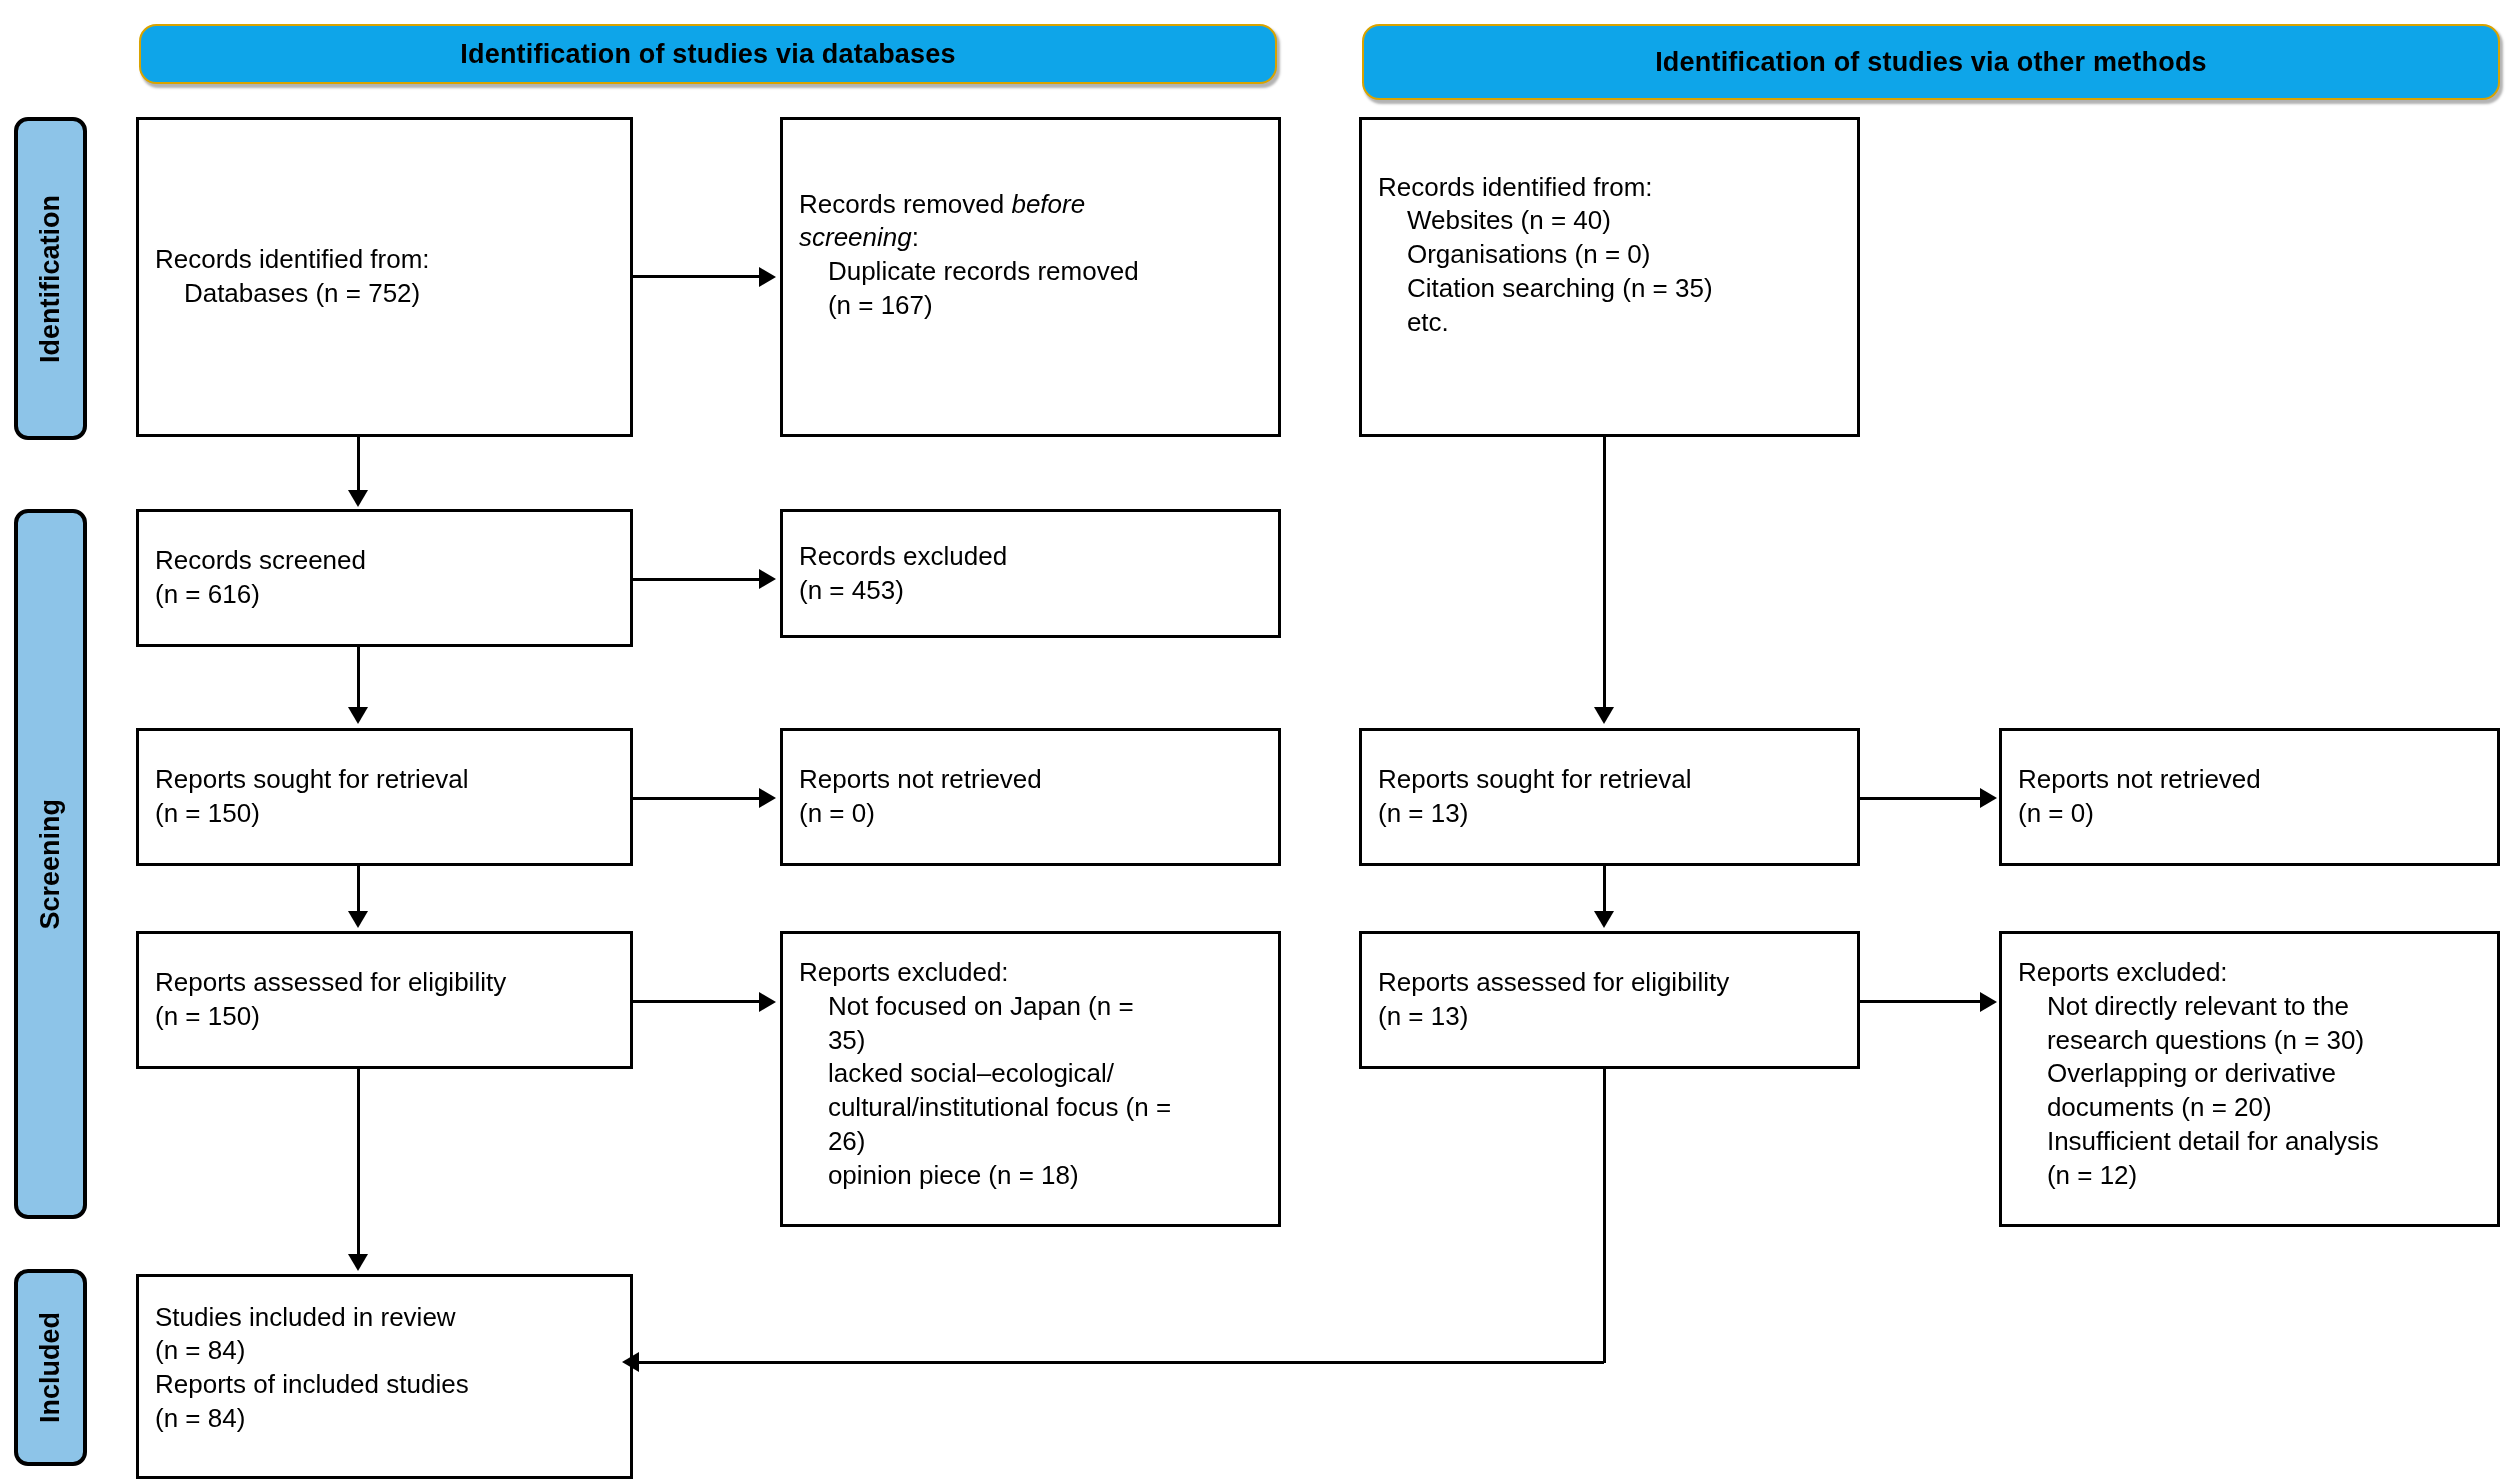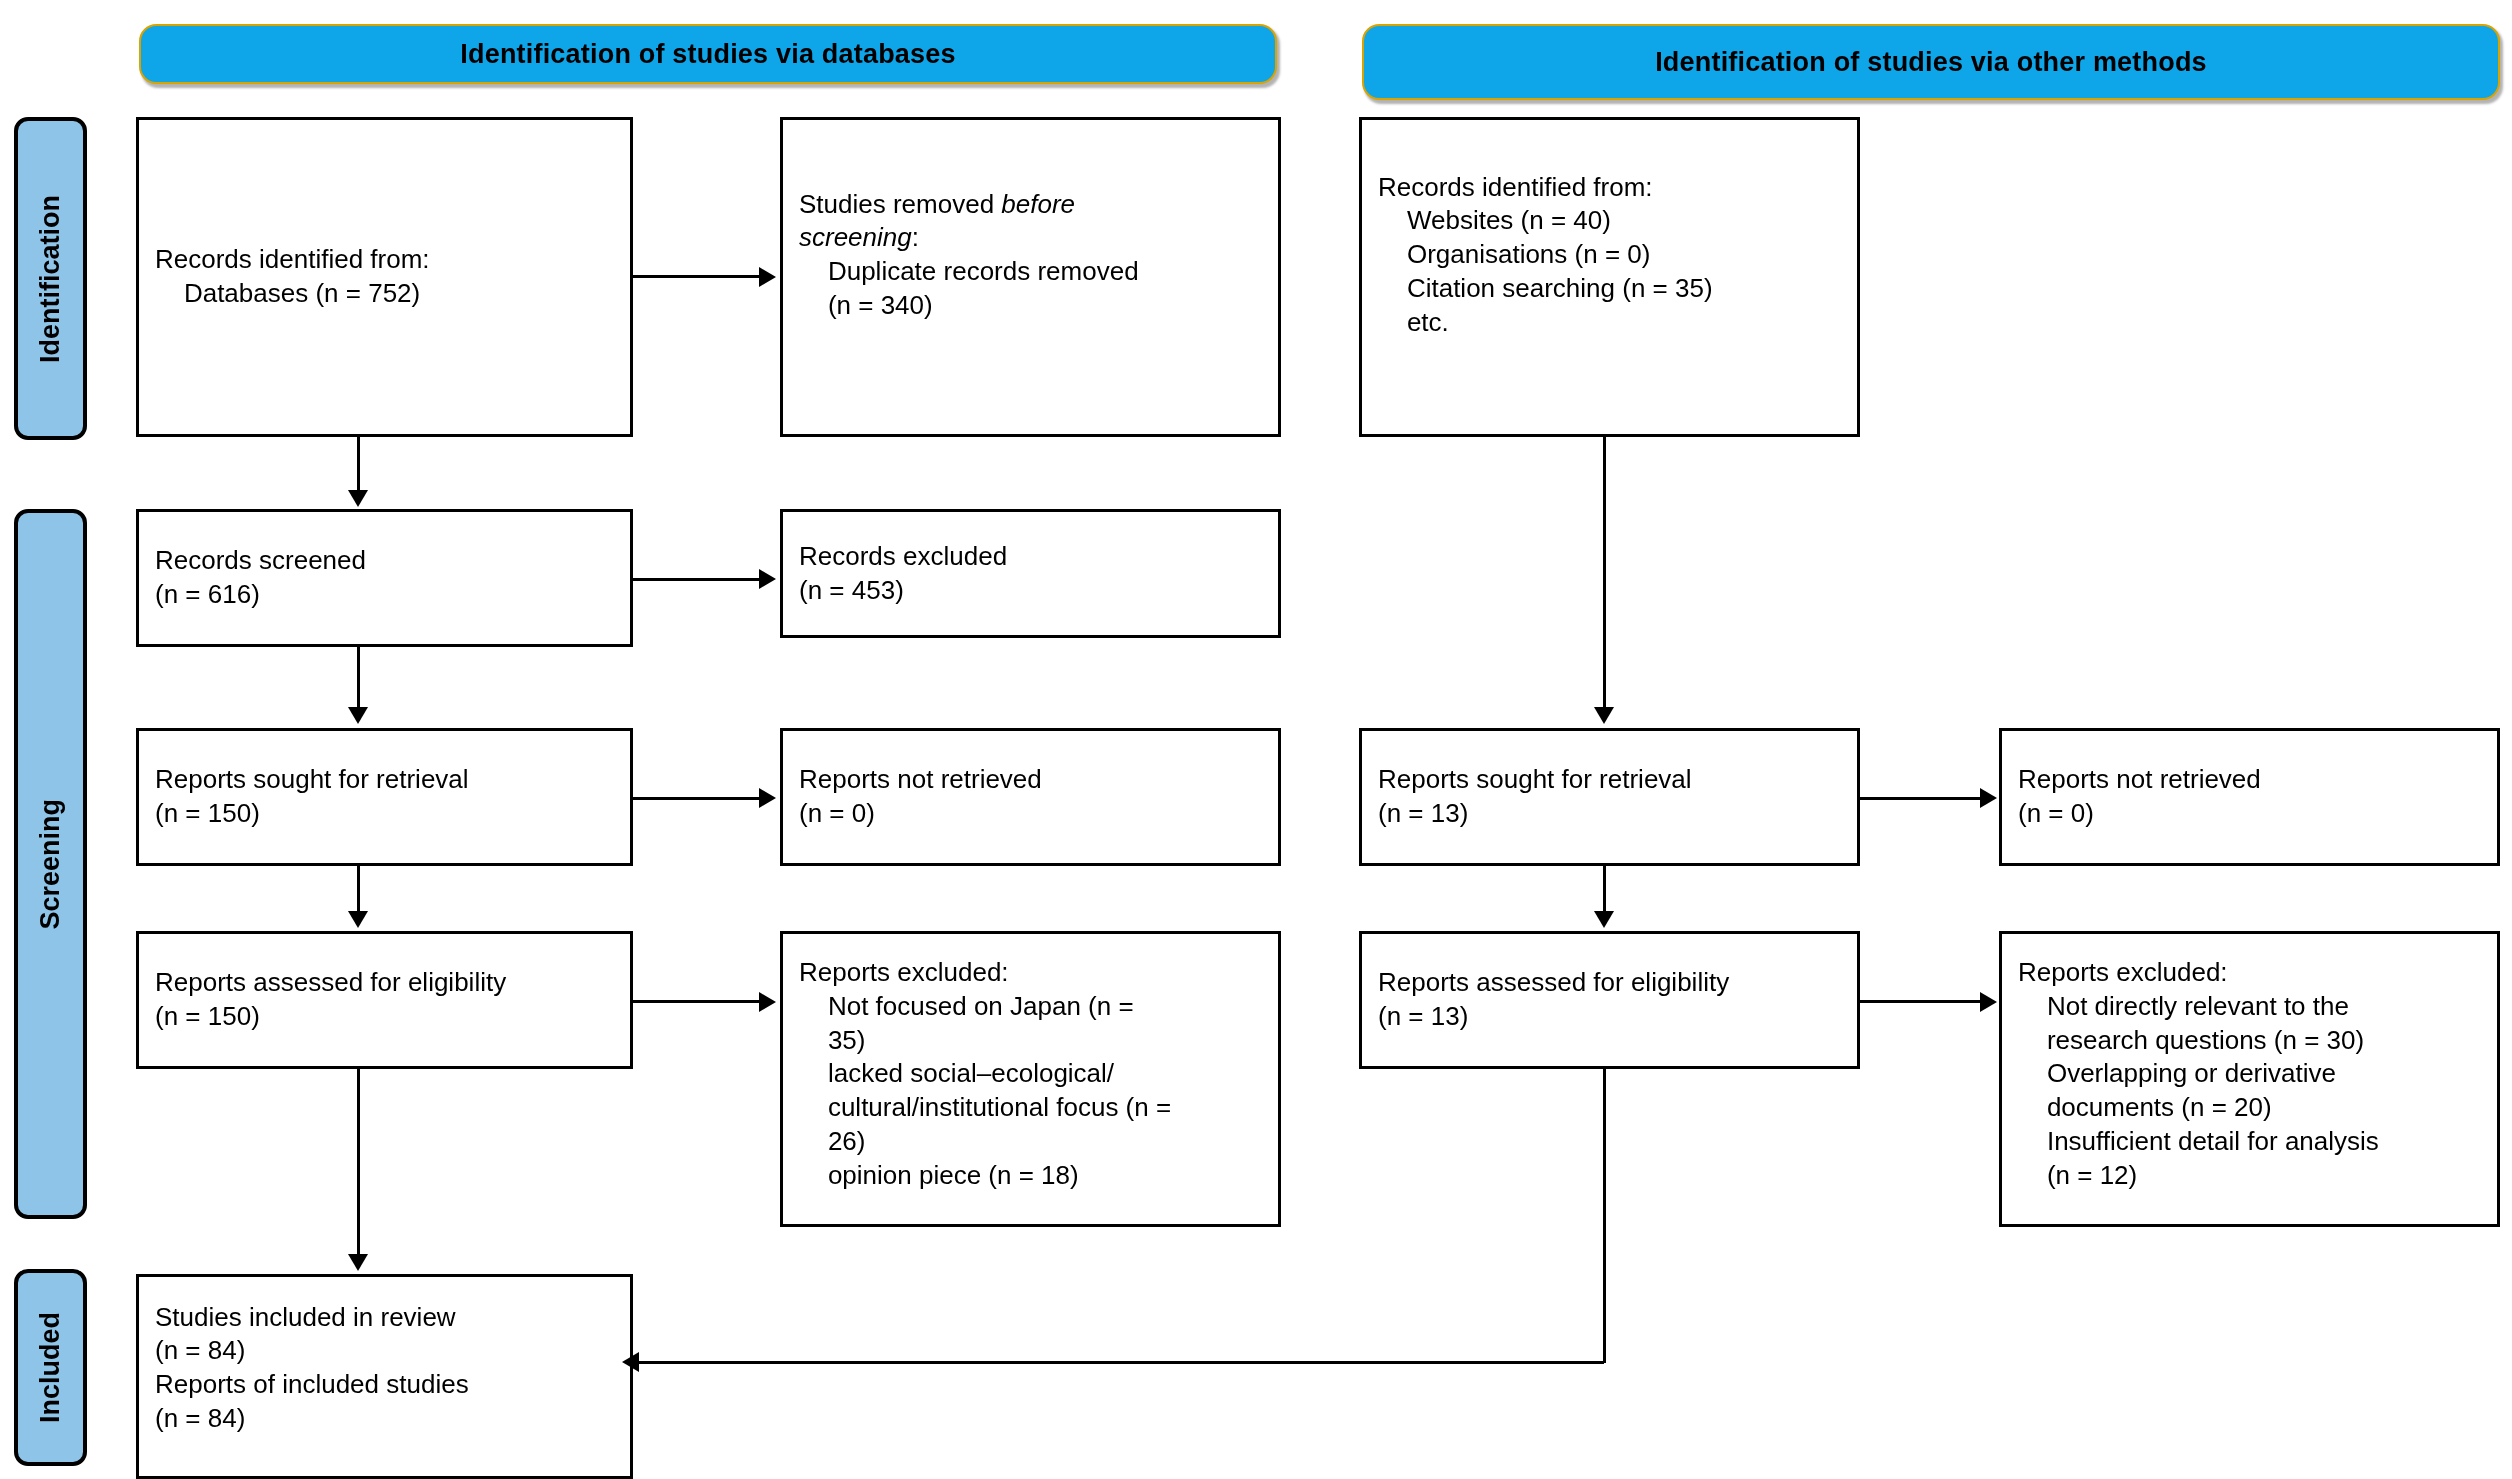--- a/index.html
+++ b/index.html
@@ -135,24 +135,24 @@
   <div class="phase-bar" style="left:14px; top:1269px; width:73px; height:197px;">
     <span class="phase-label">Included</span>
   </div>
 
   <div class="box" style="left:136px; top:117px; width:497px; height:320px;">
     <span class="box-text">Records identified from:
     Databases (n = 752)</span>
   </div>
 
   <div class="box align-top" style="left:780px; top:117px; width:501px; height:320px; padding-top:63px;">
-    <span class="box-text"><span>Studies removed </span><span class="ital">before</span>
+    <span class="box-text"><span>Records removed </span><span class="ital">before</span>
 <span class="ital">screening</span><span>:</span>
 <span>    Duplicate records removed
-    (n = 340)</span></span>
+    (n = 167)</span></span>
   </div>
 
   <div class="box" style="left:136px; top:509px; width:497px; height:138px;">
     <span class="box-text">Records screened
 (n = 616)</span>
   </div>
 
   <div class="box" style="left:780px; top:509px; width:501px; height:129px;">
     <span class="box-text">Records excluded
 (n = 453)</span>

